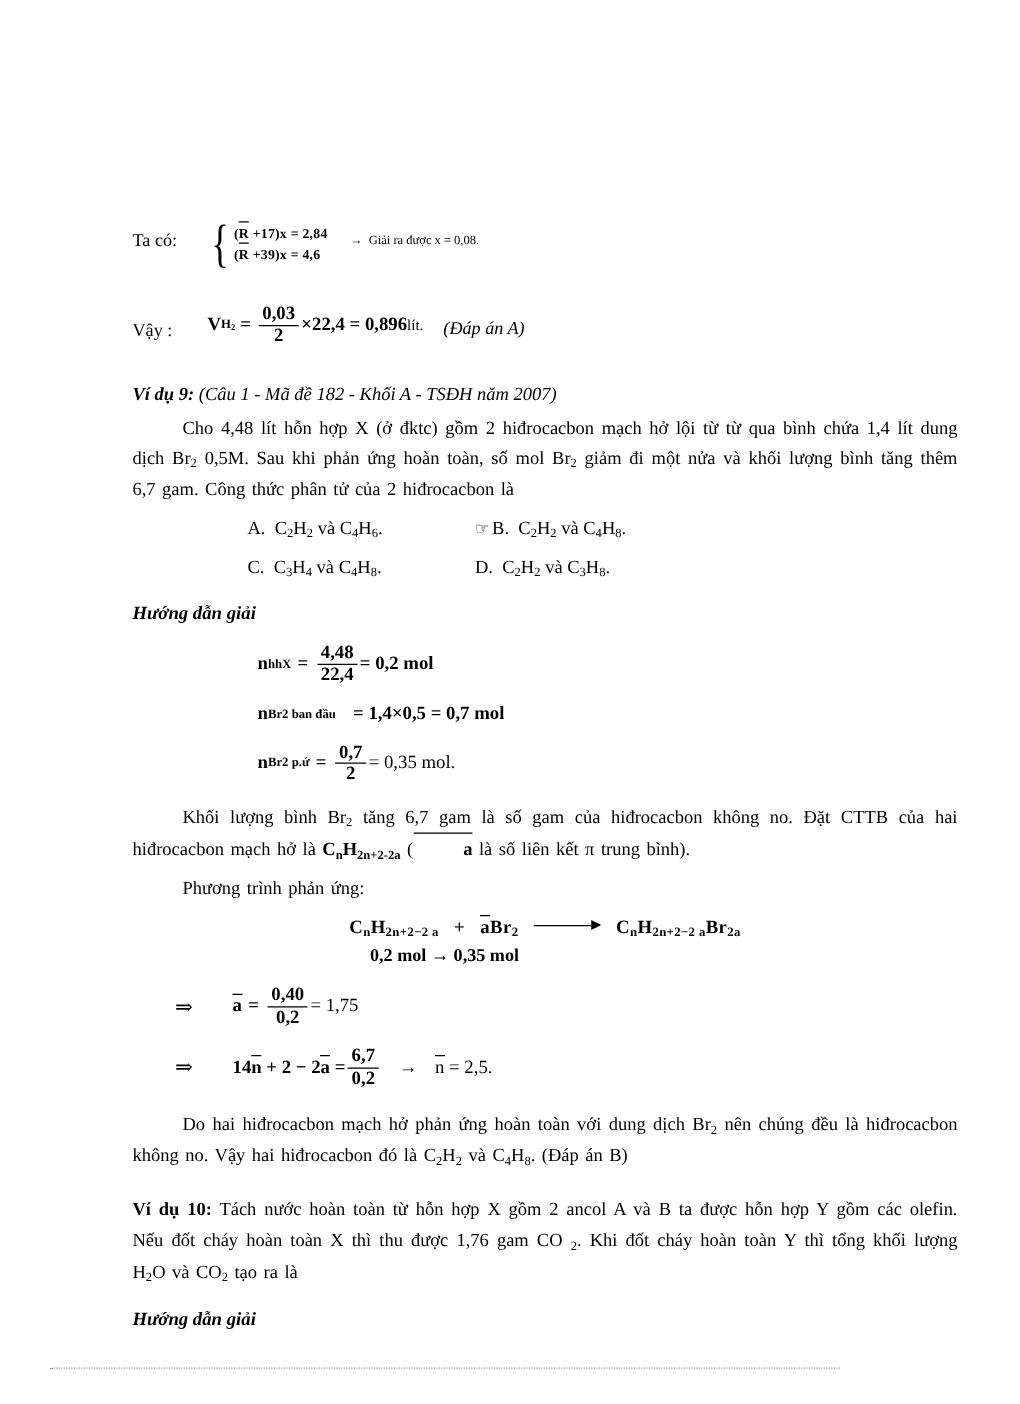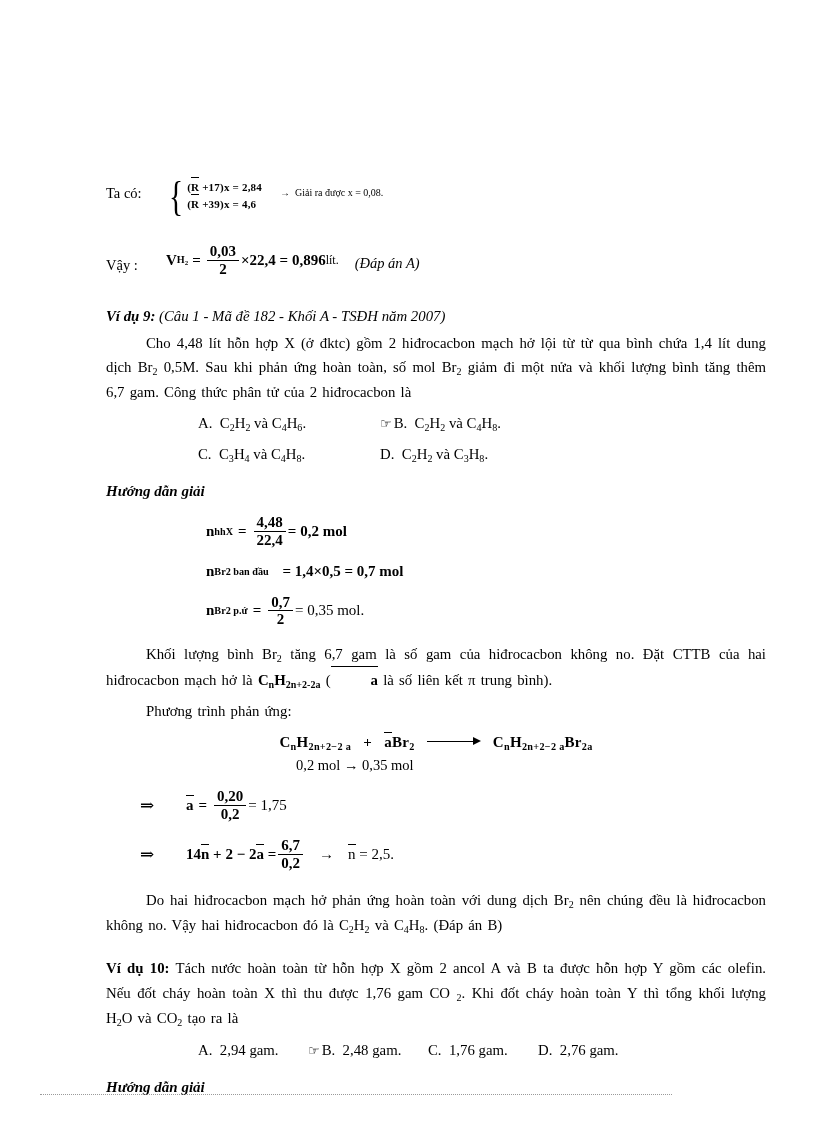--- a/index.html
+++ b/index.html
@@ -185,20 +185,21 @@
     text-align: center;
     font-weight: bold;
     font-size: 15px;
     margin-top: 10px;
     letter-spacing: 0.3px;
   }
   .molrow {
     font-size: 14.5px;
     padding-left: 190px;
     margin-top: 6px;
+    font-weight: bold;
   }
   .longarrow {
     display: inline-block;
     position: relative;
     width: 54px;
     height: 10px;
     margin: 0 8px;
   }
   .longarrow::before {
     content: "";
@@ -324,21 +325,21 @@
     </div>
 
     <div class="molrow">0,2 mol  →  0,35 mol</div>
 
     <div class="eqrow">
       <div class="imp">⇒</div>
       <div class="eqbody">
         <span class="ovl">a</span>
         <span style="margin:0 5px">=</span>
         <span class="frac">
-          <span class="num">0,20</span>
+          <span class="num">0,40</span>
           <span class="den">0,2</span>
         </span>
         <span class="norm">= 1,75</span>
       </div>
     </div>
 
     <div class="eqrow">
       <div class="imp">⇒</div>
       <div class="eqbody">
         <span>14<span class="ovl">n</span> + 2 − 2<span class="ovl">a</span> =</span>
@@ -353,24 +354,18 @@
 
     <p class="body" style="margin-top:16px">
       Do hai hiđrocacbon mạch hở phản ứng hoàn toàn với dung dịch Br<span class="sub">2</span> nên chúng đều là hiđrocacbon không no. Vậy hai hiđrocacbon đó là C<span class="sub">2</span>H<span class="sub">2</span> và C<span class="sub">4</span>H<span class="sub">8</span>. <span class="ital">(Đáp án B)</span>
     </p>
 
     <p class="body noind" style="margin-top:18px">
       <b class="ital">Ví dụ 10:</b>
       Tách nước hoàn toàn từ hỗn hợp X gồm 2 ancol A và B ta được hỗn hợp Y gồm các olefin. Nếu đốt cháy hoàn toàn X thì thu được 1,76 gam CO <span class="sub">2</span>. Khi đốt cháy hoàn toàn Y thì tổng khối lượng H<span class="sub">2</span>O và CO<span class="sub">2</span> tạo ra là
     </p>
 
-    <div class="opts">
-      <div style="padding-left:92px;width:110px">A.&nbsp; 2,94 gam.</div>
-      <div style="width:120px"><span class="hand">☞</span>B.&nbsp; 2,48 gam.</div>
-      <div style="width:110px">C.&nbsp; 1,76 gam.</div>
-      <div style="width:110px">D.&nbsp; 2,76 gam.</div>
-    </div>
 
     <div class="huong">Hướng dẫn giải</div>
 
   </div>
   <div class="footer-line"></div>
 </div>
 
 </body></html>

